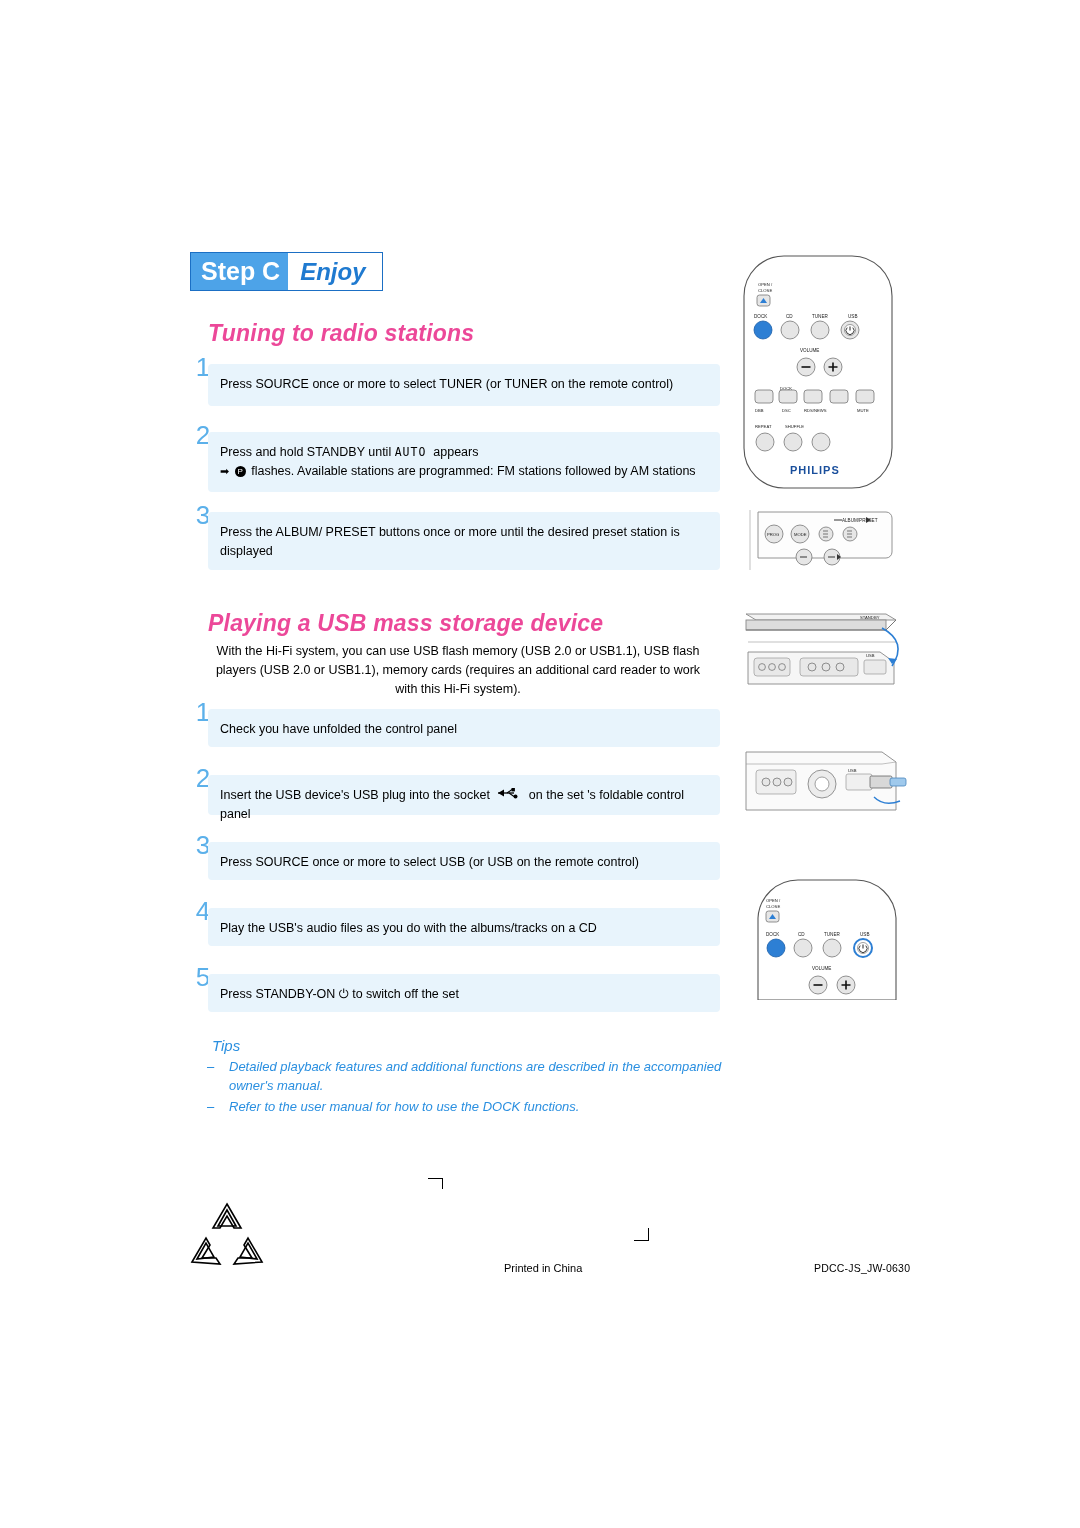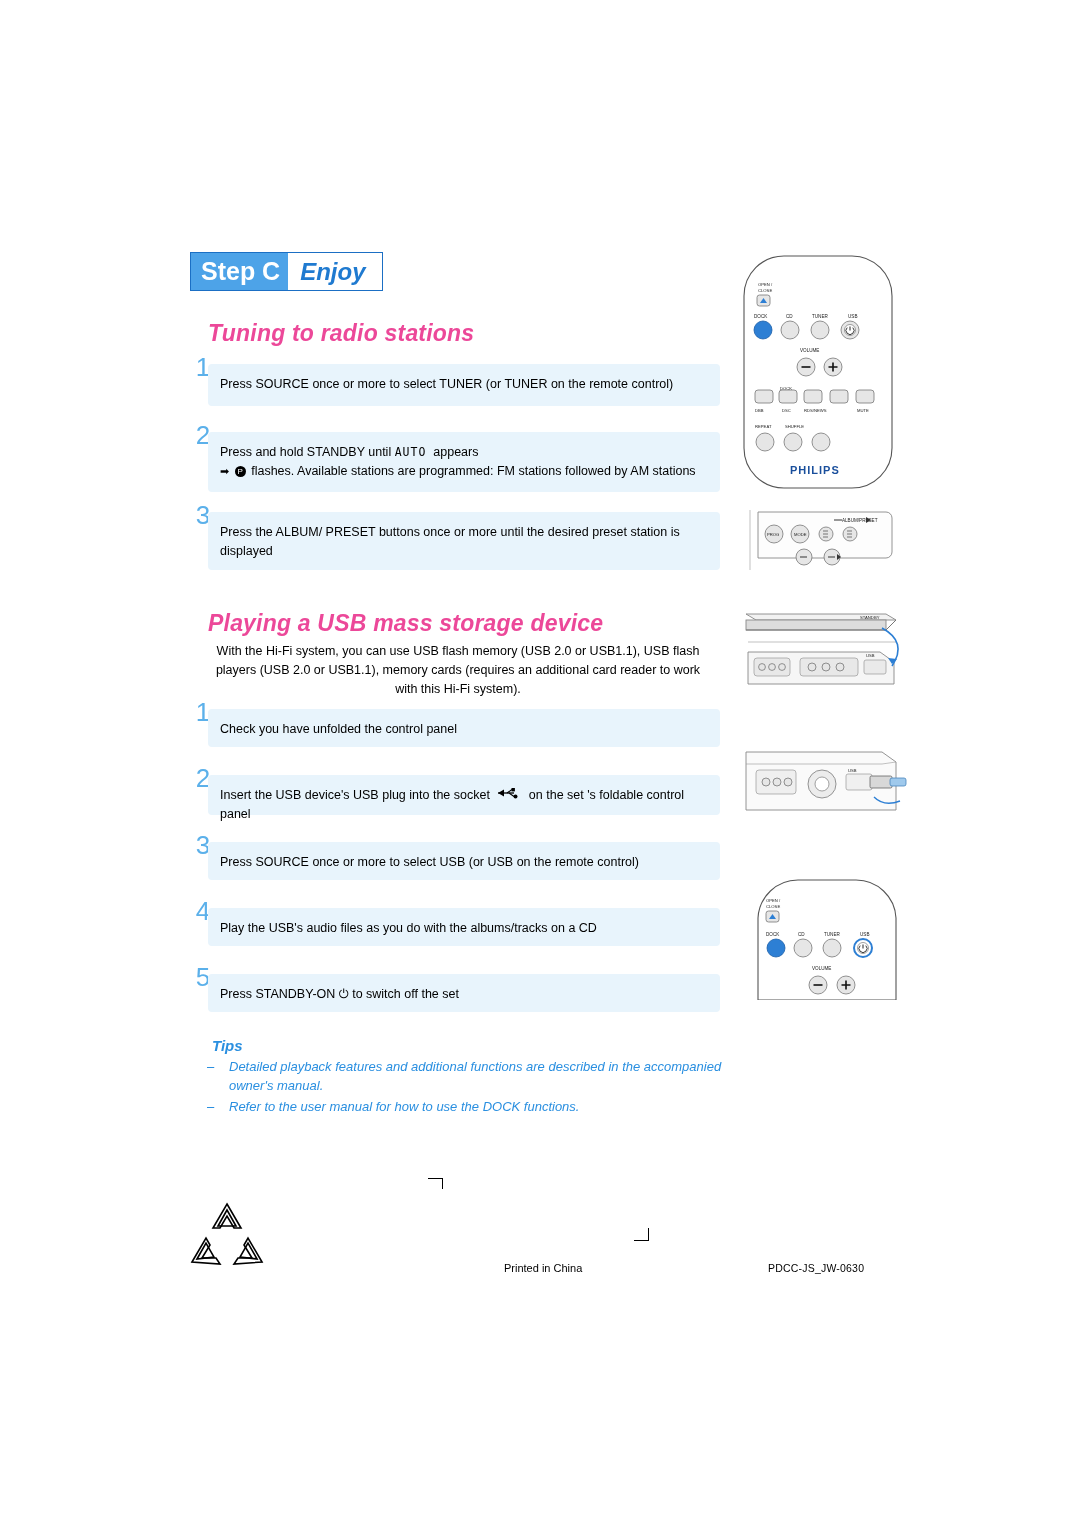--- a/index.html
+++ b/index.html
@@ -140,21 +140,21 @@
     color: #000;
     text-align: center;
   }
 
   
   .tips-title {
     position: absolute;
     left: 212px;
     top: 1037px;
     font-size: 15px;
-    font-weight: bold;
+    font-weight: normal;
     font-style: italic;
     color: #2a8fe0;
   }
   .tips-list {
     position: absolute;
     left: 207px;
     top: 1057px;
     width: 530px;
     font-size: 13px;
     line-height: 19px;
@@ -171,21 +171,21 @@
     left: 0; top: 0;
   }
 
   
   .footer-text {
     position: absolute;
     font-size: 11px;
     color: #000;
   }
   #printed { left: 504px; top: 1262px; }
-  #code { left: 768px; top: 1262px; font-size: 10.5px; letter-spacing: 0.2px; }
+  #code { left: 814px; top: 1262px; font-size: 10.5px; letter-spacing: 0.2px; }
 
   
   .recycle {
     position: absolute;
     left: 186px;
     top: 1200px;
     width: 82px;
     height: 72px;
   }
 

